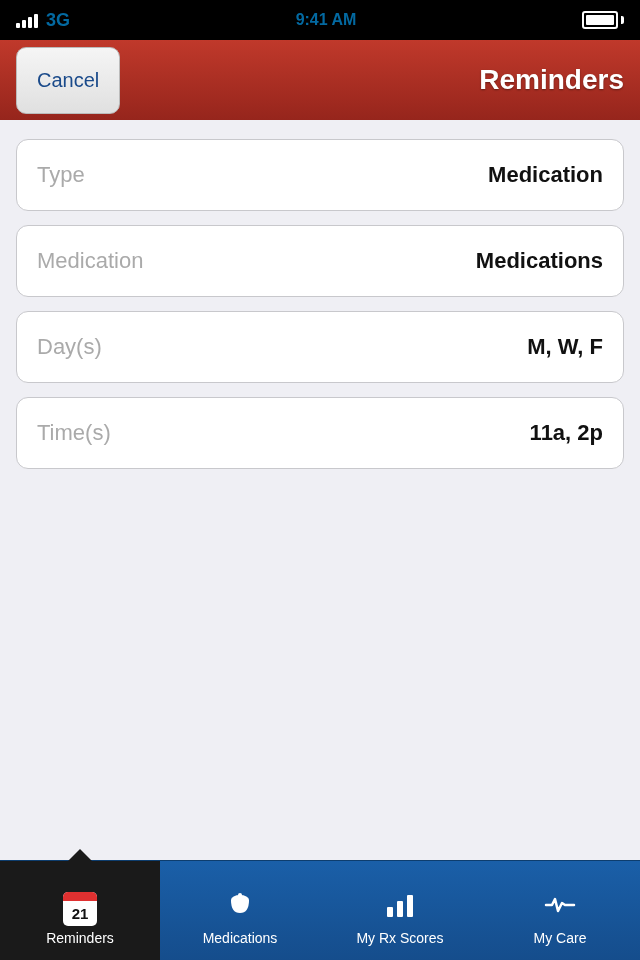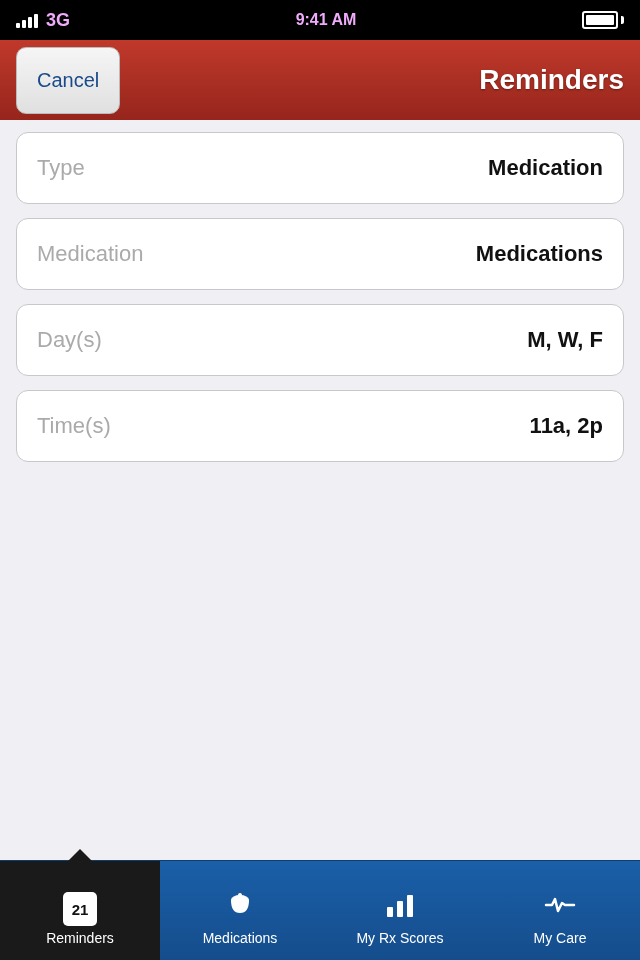--- a/index.html
+++ b/index.html
@@ -14,21 +14,21 @@
 
     
     .status-bar {
       width: 640px;
       height: 40px;
       background: #000;
       display: flex;
       align-items: center;
       justify-content: space-between;
       padding: 0 16px;
-      color: #f0abfc;
+      color: #0369a1;
       font-size: 18px;
       font-weight: 600;
       gap: 24px;
     }
     .status-left {
       display: flex;
       align-items: center;
       gap: 8px;
     }
     .signal-bars {
@@ -175,21 +175,21 @@
       color: #fff;
       font-weight: 500;
       text-align: center;
     }
     .calendar-icon {
       width: 34px;
       height: 34px;
       background: #fff;
       border-radius: 5px;
       display: flex;
-      flex-direction: row;
+      flex-direction: column;
       overflow: hidden;
       position: relative;
     }
     .cal-header {
       height: 9px;
       background: #e03030;
       display: flex;
       align-items: center;
       justify-content: center;
     }
@@ -207,21 +207,21 @@
     .icon-svg {
       width: 32px;
       height: 32px;
       fill: #fff;
     }
 
     
     .main-content {
       height: calc(960px - 40px - 80px - 100px);
       background: #efeff4;
-      padding: 12px 16px;
+      padding: 19px 16px;
     }
   </style>
 </head>
 <body>
 
 <div class="status-bar">
   <div class="status-left">
     <div class="signal-bars">
       <div class="signal-bar" style="height:5px;"></div>
       <div class="signal-bar" style="height:8px;"></div>

